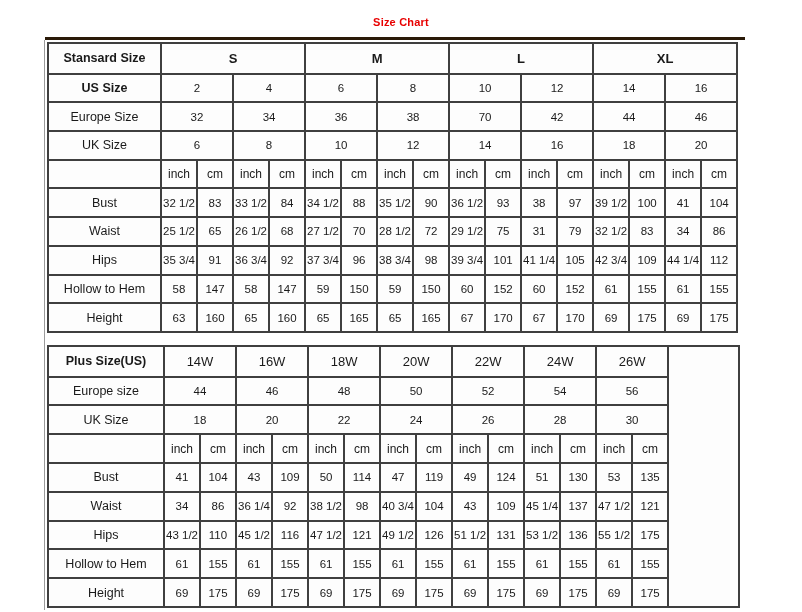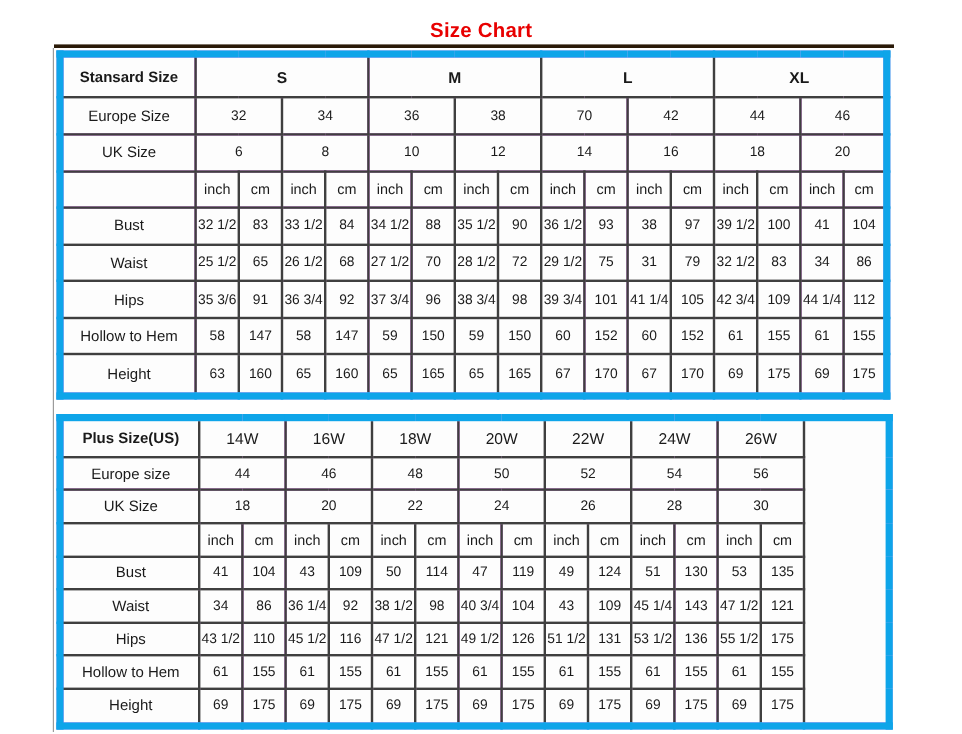--- a/index.html
+++ b/index.html
@@ -9,43 +9,43 @@
     background: #ffffff;
     font-family: "Liberation Sans", sans-serif;
     overflow: hidden;
     position: relative;
   }
   .page-title {
     position: absolute;
     top: 16px; left: 0;
     width: 802px;
     text-align: center;
-    font-size: 17px;
+    font-size: 11px;
     font-weight: bold;
     color: #e80000;
     letter-spacing: 0.2px;
   }
   .top-rule {
     position: absolute;
     left: 45px; top: 37px;
     width: 700px; height: 3px;
     background: #2a1a08;
   }
   .left-edge-line {
     position: absolute;
     left: 44px; top: 40px;
     width: 1px; height: 570px;
     background: #9b9b9b;
   }
   table.size-table {
     position: absolute;
     border-collapse: collapse;
     table-layout: fixed;
-    background: #f0abfc;
-    border: 6px solid #0ea5e9;
+    background: #eab308;
+    border: 1px solid #0ea5e9;
   }
   #table-standard { left: 47px; top: 42px;  width: 691px; height: 291px; }
   #table-plus     { left: 47px; top: 345px; width: 691px; height: 263px; }
   .size-table th, .size-table td {
     border: 2px solid #3f3f3f;
     padding: 0;
     margin: 0;
     text-align: center;
     vertical-align: middle;
     font-weight: normal;
@@ -91,20 +91,31 @@
     </colgroup>
     <tbody>
       <tr>
         <th class="lbl bold">Stansard Size</th>
         <th class="grp bold" colspan="4">S</th>
         <th class="grp bold" colspan="4">M</th>
         <th class="grp bold" colspan="4">L</th>
         <th class="grp bold" colspan="4">XL</th>
       </tr>
       <tr>
+        <th class="lbl bold">US Size</th>
+        <td class="val" colspan="2">2</td>
+        <td class="val" colspan="2">4</td>
+        <td class="val" colspan="2">6</td>
+        <td class="val" colspan="2">8</td>
+        <td class="val" colspan="2">10</td>
+        <td class="val" colspan="2">12</td>
+        <td class="val" colspan="2">14</td>
+        <td class="val" colspan="2">16</td>
+      </tr>
+      <tr>
         <th class="lbl">Europe Size</th>
         <td class="val" colspan="2">32</td>
         <td class="val" colspan="2">34</td>
         <td class="val" colspan="2">36</td>
         <td class="val" colspan="2">38</td>
         <td class="val" colspan="2">70</td>
         <td class="val" colspan="2">42</td>
         <td class="val" colspan="2">44</td>
         <td class="val" colspan="2">46</td>
       </tr>
@@ -171,21 +182,21 @@
         <td class="val">75</td>
         <td class="val">31</td>
         <td class="val">79</td>
         <td class="val">32 1/2</td>
         <td class="val">83</td>
         <td class="val">34</td>
         <td class="val">86</td>
       </tr>
       <tr>
         <th class="lbl">Hips</th>
-        <td class="val">35 3/6</td>
+        <td class="val">35 3/4</td>
         <td class="val">91</td>
         <td class="val">36 3/4</td>
         <td class="val">92</td>
         <td class="val">37 3/4</td>
         <td class="val">96</td>
         <td class="val">38 3/4</td>
         <td class="val">98</td>
         <td class="val">39 3/4</td>
         <td class="val">101</td>
         <td class="val">41 1/4</td>
@@ -327,21 +338,21 @@
         <td class="val">86</td>
         <td class="val">36 1/4</td>
         <td class="val">92</td>
         <td class="val">38 1/2</td>
         <td class="val">98</td>
         <td class="val">40 3/4</td>
         <td class="val">104</td>
         <td class="val">43</td>
         <td class="val">109</td>
         <td class="val">45 1/4</td>
-        <td class="val">143</td>
+        <td class="val">137</td>
         <td class="val">47 1/2</td>
         <td class="val">121</td>
       </tr>
       <tr>
         <th class="lbl">Hips</th>
         <td class="val">43 1/2</td>
         <td class="val">110</td>
         <td class="val">45 1/2</td>
         <td class="val">116</td>
         <td class="val">47 1/2</td>

